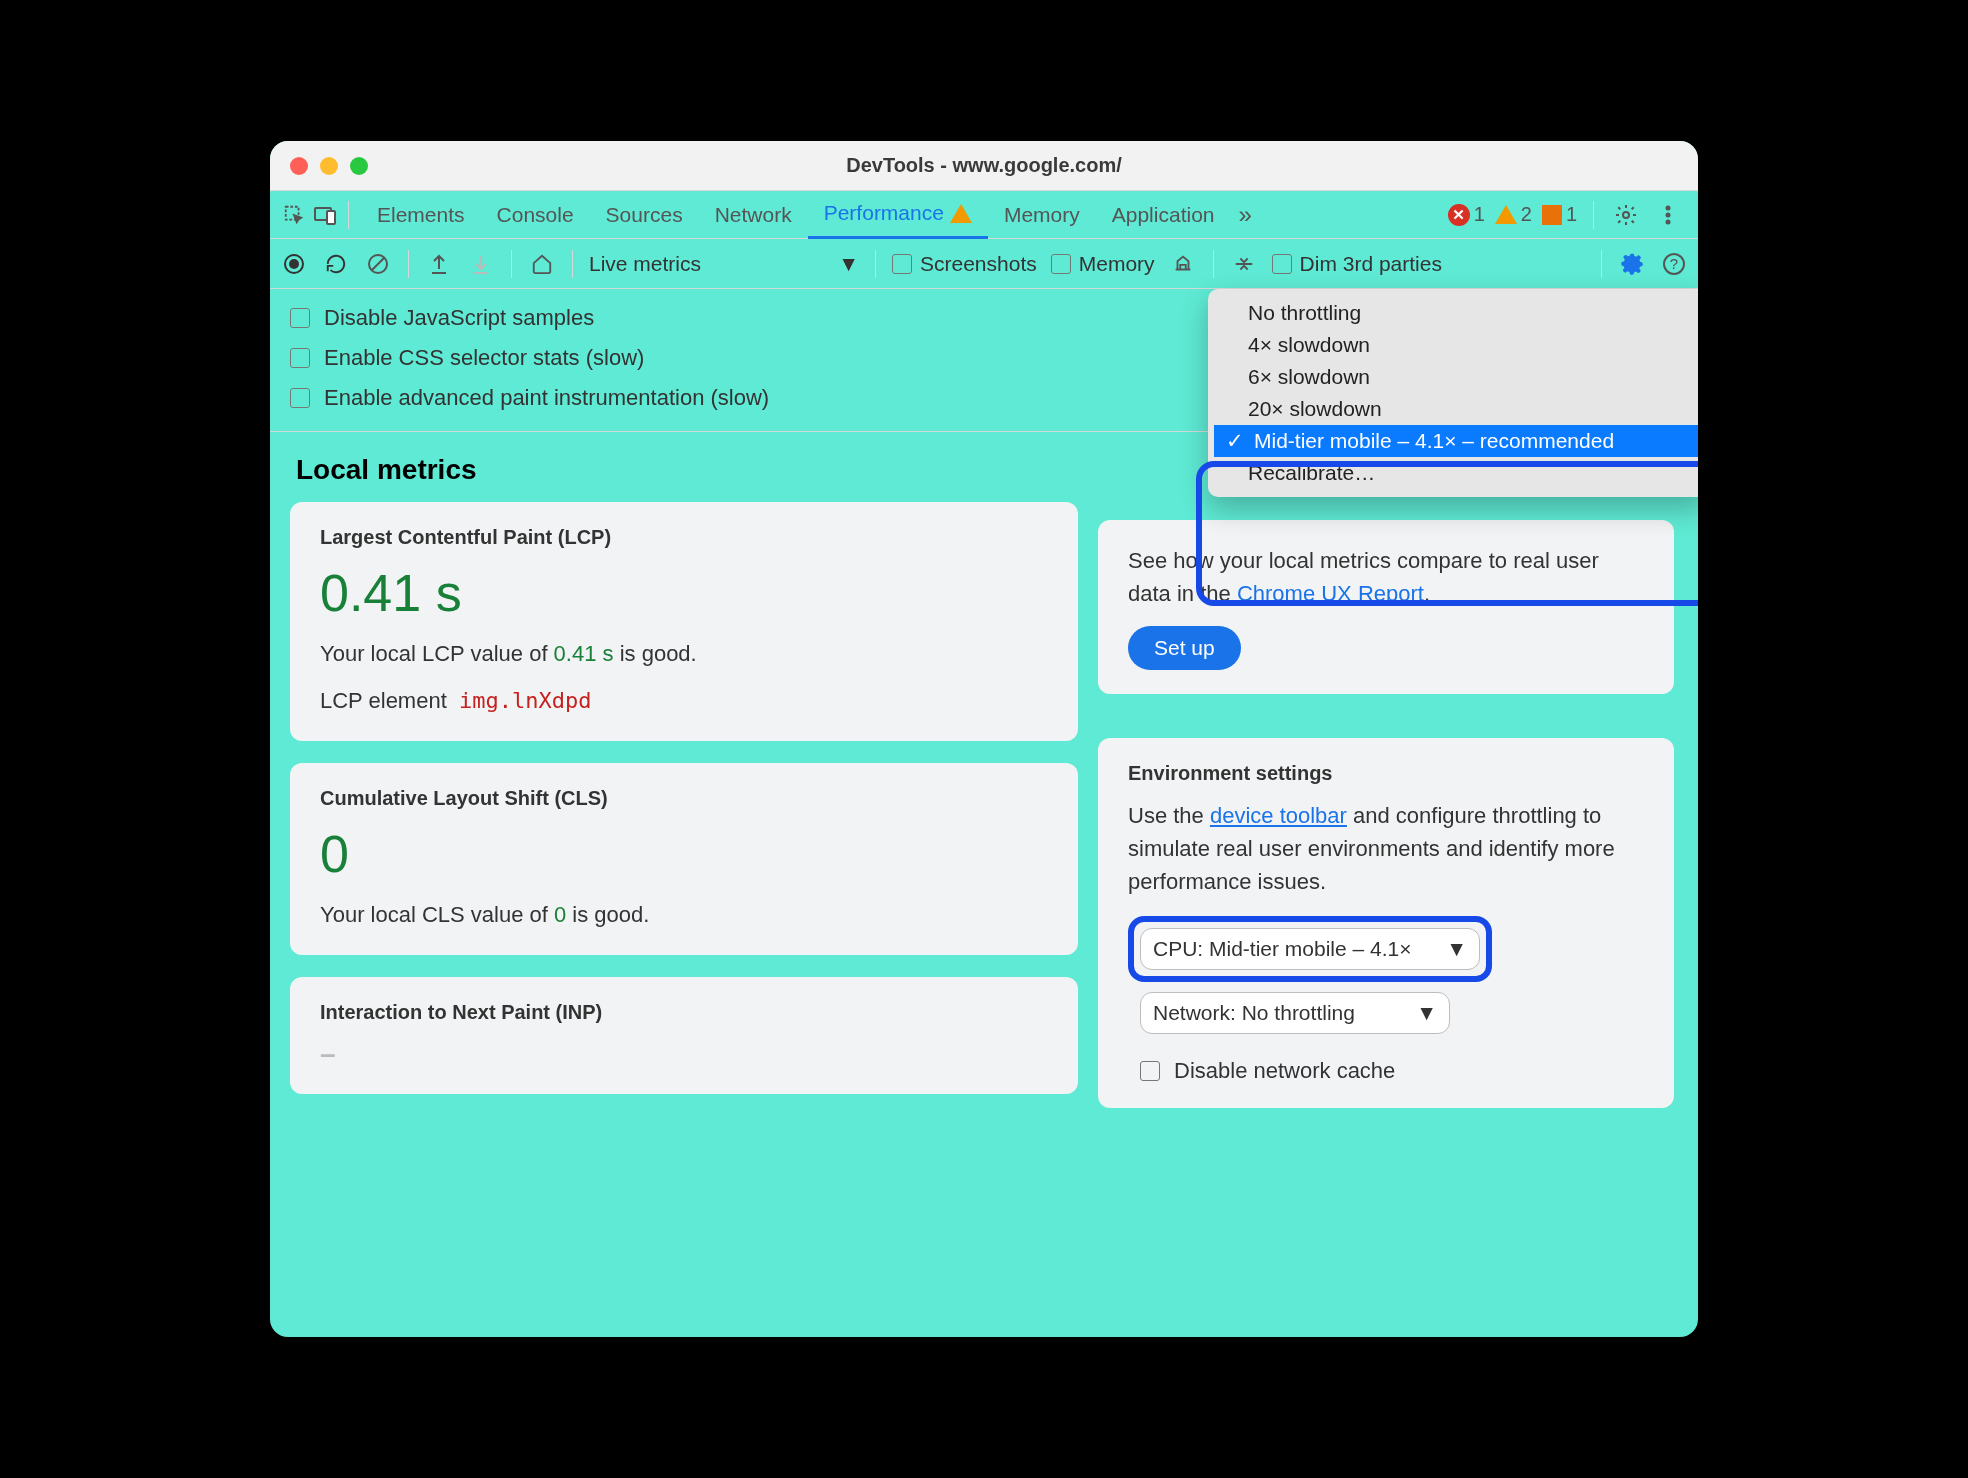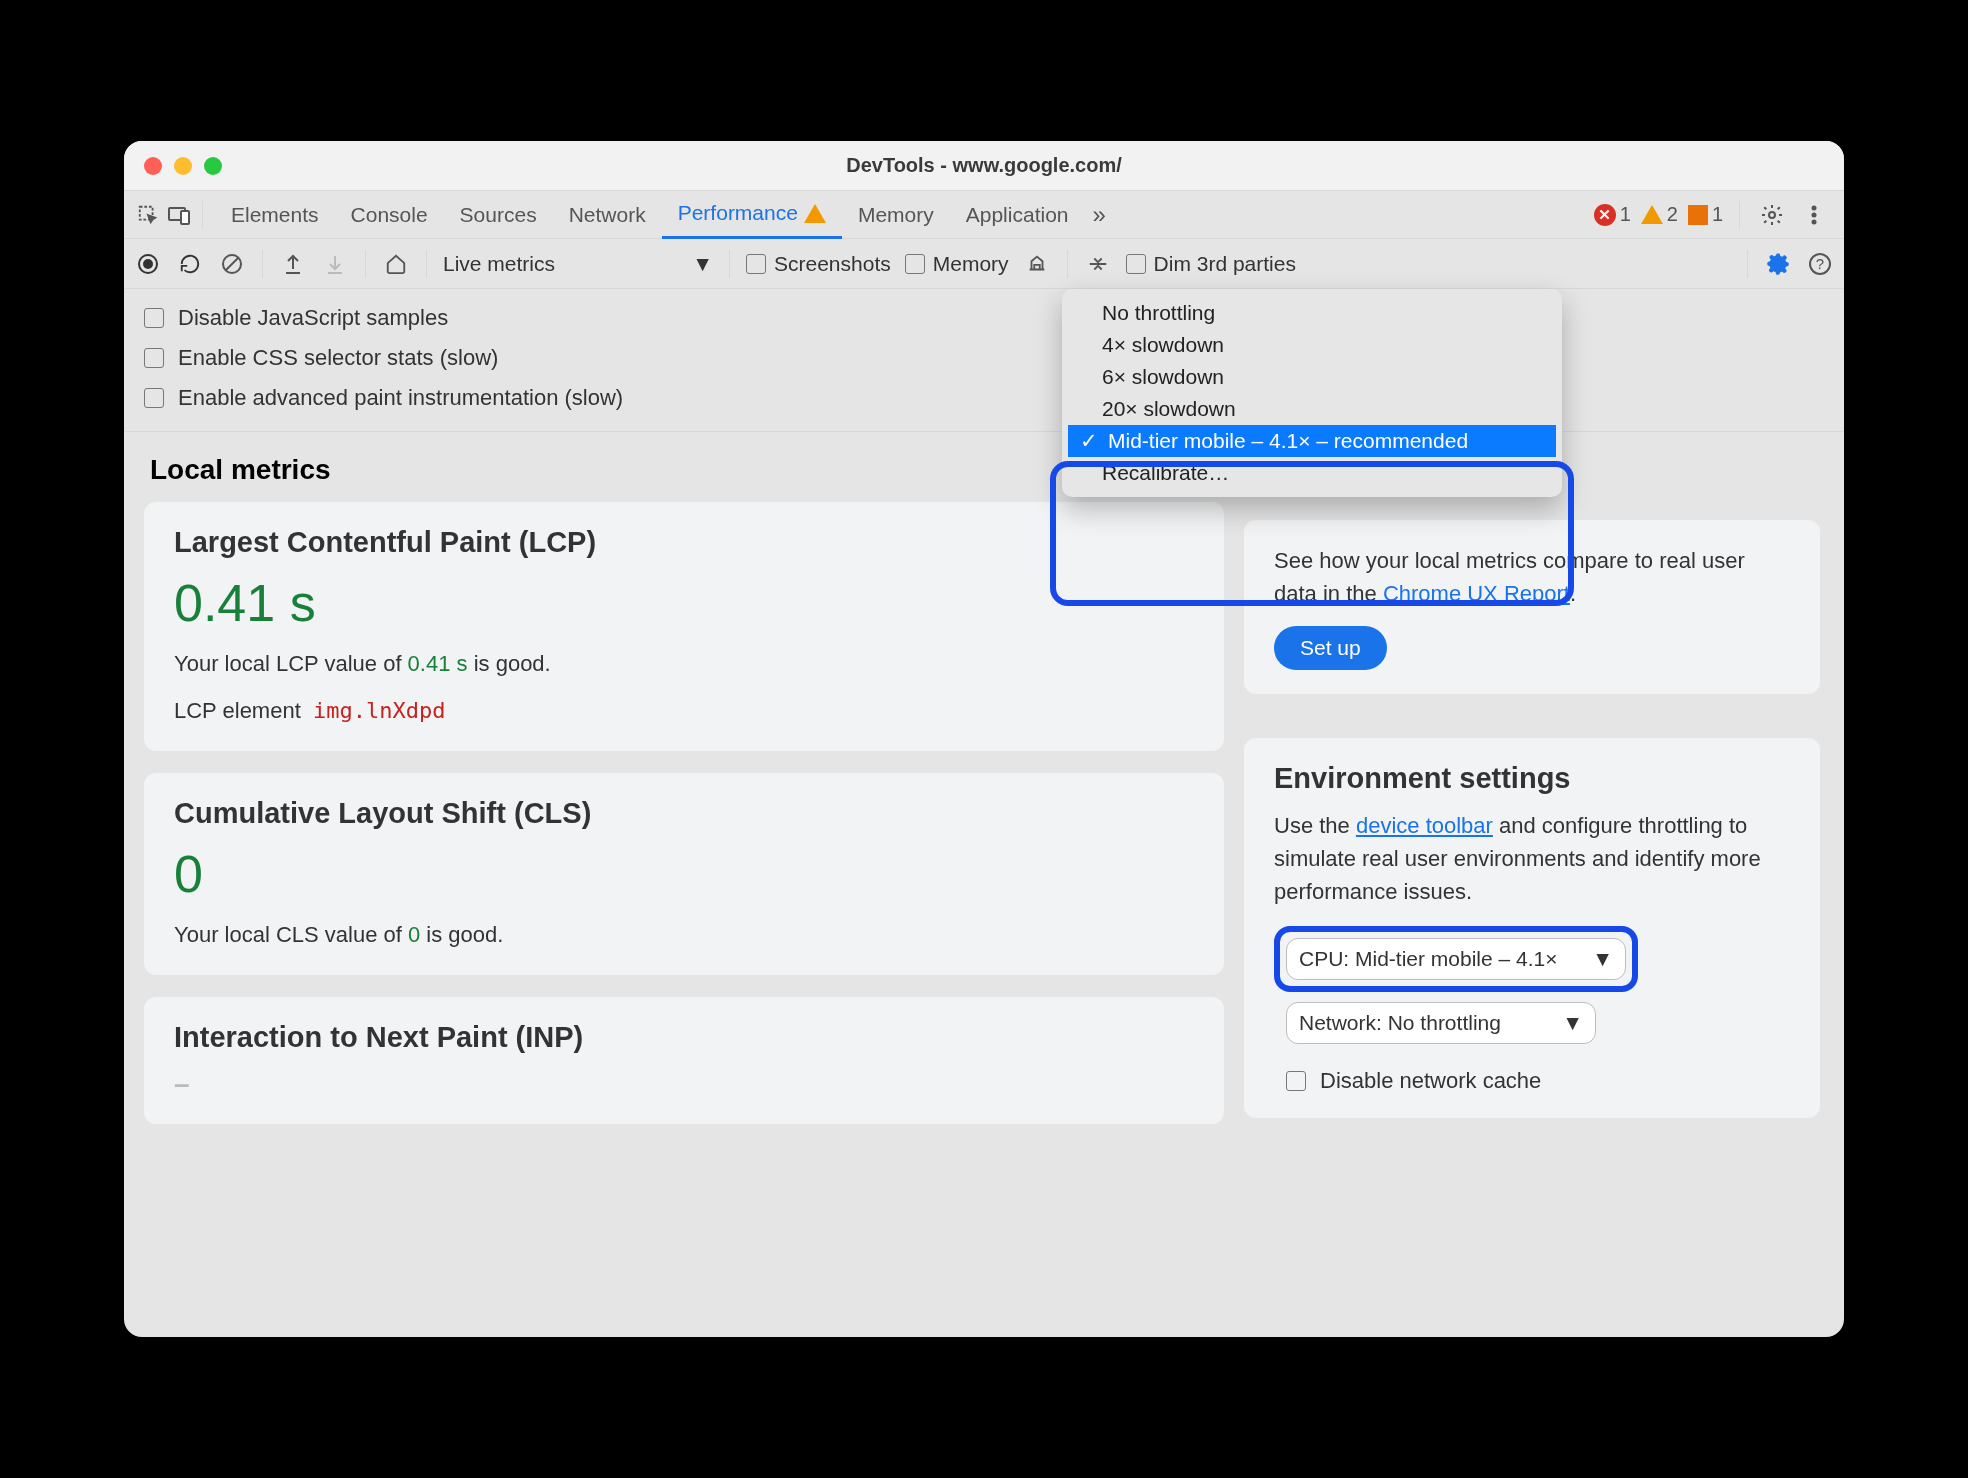--- a/index.html
+++ b/index.html
@@ -7,23 +7,23 @@
   body {
     background: #000;
     font-family: -apple-system, BlinkMacSystemFont, "Segoe UI", Helvetica, Arial, sans-serif;
     display: flex;
     align-items: center;
     justify-content: center;
     width: 1968px;
     height: 1478px;
   }
   .window {
-    width: 1720px;
+    width: 1428px;
     height: 1196px;
-    background: #e5e5e5;
+    background: #5eead4;
     border-radius: 18px;
     box-shadow: 0 30px 60px rgba(0,0,0,.45);
     overflow: hidden;
     display: flex;
     flex-direction: column;
     position: relative;
   }
   
   .titlebar {
     height: 50px;
@@ -134,21 +134,21 @@
     flex:1; padding: 18px 20px; overflow:auto;
   }
   .right {
     width: 600px; padding: 18px 24px 24px 0; display:flex; flex-direction:column; gap:22px;
   }
   .section-title { font-size:28px; font-weight:700; margin: 4px 0 16px 6px; }
   .card {
     background:#f1f3f4; border-radius:12px; padding:24px 30px; font-size:22px; color:#333;
     margin-bottom: 22px;
   }
-  .card h3 { font-size:29px; font-weight:700; margin-bottom:14px; }
+  .card h3 { font-size:20px; font-weight:700; margin-bottom:14px; }
   .big-val { font-size:52px; font-weight:500; color:#188038; margin-bottom:14px; }
   .green { color:#188038; font-weight:500; }
   .desc { line-height:1.5; }
   .link { color:#1a73e8; text-decoration:underline; cursor:pointer; }
   .btn-primary {
     display:inline-block; background:#1a73e8; color:#fff; border:none; border-radius:22px;
     padding:10px 26px; font-size:21px; cursor:pointer; margin-top:16px;
   }
   .sel-box {
     background:#fff; border:1px solid #bdbdbd; border-radius:12px;

